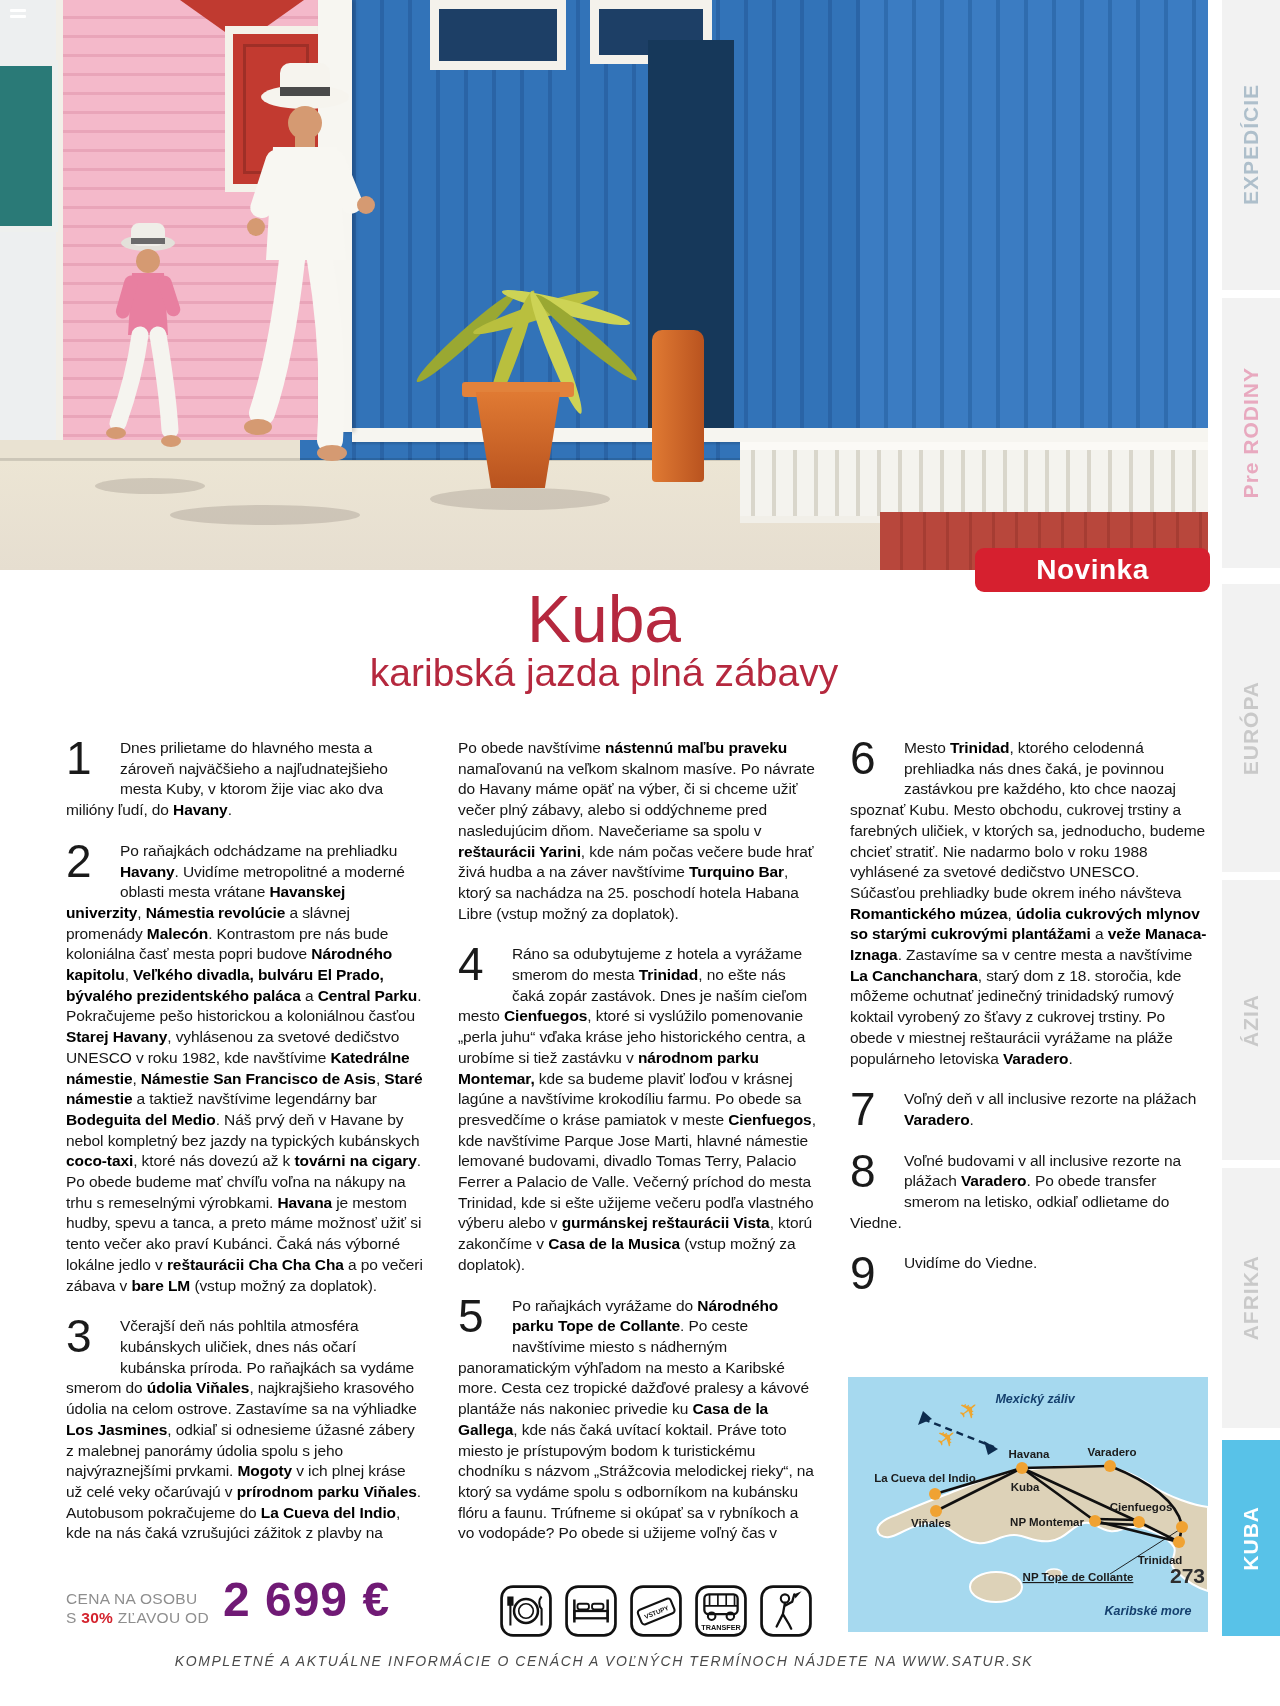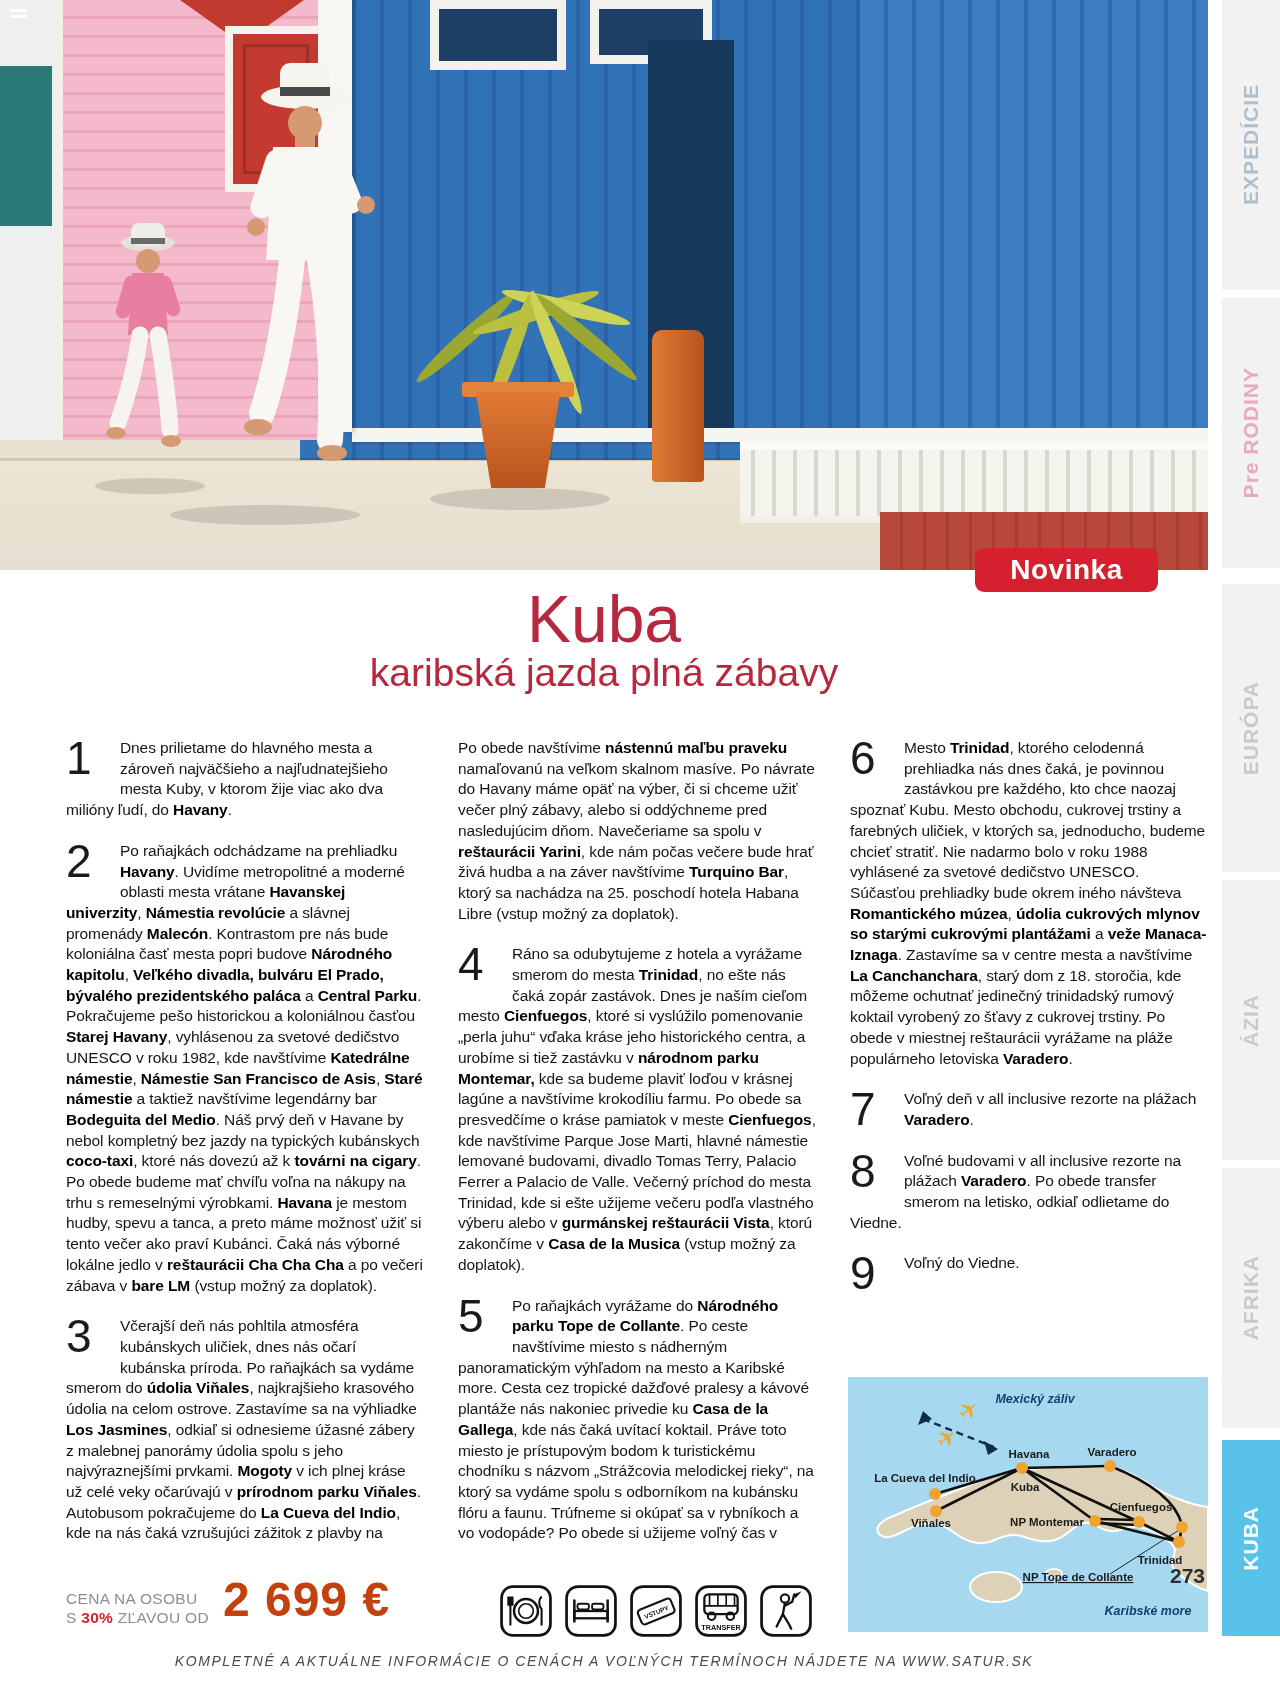--- a/index.html
+++ b/index.html
@@ -31,39 +31,39 @@
   .porch-post{position:absolute;left:318px;top:0;width:34px;height:432px;background:#f7f6f1;box-shadow:3px 0 4px rgba(0,0,0,.18);}
   .floor{position:absolute;left:0;top:460px;width:1208px;height:110px;background:linear-gradient(180deg,#ece5d4 0,#e6ded0 100%);}
   .floor-line{position:absolute;left:0;top:458px;width:1208px;height:3px;background:rgba(0,0,0,.12);}
   .shadow{position:absolute;background:rgba(60,50,45,.16);border-radius:50%;}
   .pot1{position:absolute;left:470px;top:392px;width:96px;height:96px;background:linear-gradient(180deg,#e07a33,#b9531f);
         clip-path:polygon(6% 0,94% 0,78% 100%,22% 100%);}
   .pot1-rim{position:absolute;left:462px;top:382px;width:112px;height:15px;background:#e2823b;border-radius:3px;}
   .pot2{position:absolute;left:652px;top:330px;width:52px;height:152px;background:linear-gradient(90deg,#e07a33,#b9531f);border-radius:10px 10px 4px 4px;}
   .leaf{position:absolute;width:132px;height:15px;border-radius:50%;}
   
-  #badge{position:absolute;left:975px;top:548px;width:183px;height:44px;background:#d6202f;border-radius:9px;
+  #badge{position:absolute;left:975px;top:548px;width:235px;height:44px;background:#d6202f;border-radius:9px;
      color:#fff;font-size:28px;font-weight:bold;display:flex;align-items:center;justify-content:center;letter-spacing:.5px;}
   #title-wrap{position:absolute;left:0;top:586px;width:1208px;text-align:center;color:#b5283e;}
   #page-title{font-size:66px;font-weight:300;line-height:1;margin:0;}
   #page-subtitle{font-size:39px;font-weight:300;line-height:1.1;margin:0 0 0 0;}
   
   .col{position:absolute;top:738px;width:358px;height:808px;overflow:hidden;font-size:15.5px;line-height:20.7px;letter-spacing:-.1px;}
   #col1{left:66px;} #col2{left:458px;} #col3{left:850px;height:620px;}
   .day{margin:0 0 20px 0;}
   .day b{color:#000;}
   .dnum{float:left;width:54px;font-size:46px;line-height:40px;height:42px;font-weight:400;letter-spacing:-2px;color:#1a1a1a;}
   
   #offer{position:absolute;left:66px;top:1552px;width:380px;}
   #offer .dur{font-size:27px;letter-spacing:.5px;}
   #offer .dur b{color:#3a3a3a;} #offer .dur span{color:#9d9d9d;}
   #offer .row{display:flex;align-items:flex-end;margin-top:20px;}
   #offer .lbl{font-size:15.5px;color:#8e8e8e;line-height:19px;letter-spacing:.3px;}
   #offer .lbl b{color:#d4232e;}
-  #offer .price{font-size:48px;font-weight:bold;color:#c2410c;margin-left:14px;letter-spacing:1px;}
+  #offer .price{font-size:48px;font-weight:bold;color:#701a75;margin-left:14px;letter-spacing:1px;}
   
   #services{position:absolute;left:500px;top:1585px;display:flex;gap:13px;}
   .svc{width:52px;height:52px;}
   
   #map{position:absolute;left:848px;top:1377px;width:360px;height:255px;}
   
   #footer-text{position:absolute;left:0;top:1653px;width:1208px;text-align:center;
      font-size:14px;color:#4a4a4a;letter-spacing:1.6px;font-style:italic;}
   #page-num{position:absolute;right:75px;top:1564px;font-size:21px;font-weight:bold;color:#2e2e2e;}
   
@@ -170,21 +170,21 @@
     </div>
   <div id="col2" class="col">
       <p class="day"><span>Po obede navštívime </span><b>nástennú maľbu praveku</b><span> namaľovanú na veľkom skalnom masíve. Po návrate do Havany máme opäť na výber, či si chceme užiť večer plný zábavy, alebo si oddýchneme pred nasledujúcim dňom. Navečeriame sa spolu v </span><b>reštaurácii Yarini</b><span>, kde nám počas večere bude hrať živá hudba a na záver navštívime </span><b>Turquino Bar</b><span>, ktorý sa nachádza na 25. poschodí hotela Habana Libre (vstup možný za doplatok).</span></p>
       <p class="day"><span class="dnum">4</span><span>Ráno sa odubytujeme z hotela a vyrážame smerom do mesta </span><b>Trinidad</b><span>, no ešte nás čaká zopár zastávok. Dnes je naším cieľom mesto </span><b>Cienfuegos</b><span>, ktoré si vyslúžilo pomenovanie „perla juhu“ vďaka kráse jeho historického centra, a urobíme si tiež zastávku v </span><b>národnom parku Montemar,</b><span> kde sa budeme plaviť loďou v krásnej lagúne a navštívime krokodíliu farmu. Po obede sa presvedčíme o kráse pamiatok v meste </span><b>Cienfuegos</b><span>, kde navštívime Parque Jose Marti, hlavné námestie lemované budovami, divadlo Tomas Terry, Palacio Ferrer a Palacio de Valle. Večerný príchod do mesta Trinidad, kde si ešte užijeme večeru podľa vlastného výberu alebo v </span><b>gurmánskej reštaurácii Vista</b><span>, ktorú zakončíme v </span><b>Casa de la Musica</b><span> (vstup možný za doplatok).</span></p>
       <p class="day"><span class="dnum">5</span><span>Po raňajkách vyrážame do </span><b>Národného parku Tope de Collante</b><span>. Po ceste navštívime miesto s nádherným panoramatickým výhľadom na mesto a Karibské more. Cesta cez tropické dažďové pralesy a kávové plantáže nás nakoniec privedie ku </span><b>Casa de la Gallega</b><span>, kde nás čaká uvítací koktail. Práve toto miesto je prístupovým bodom k turistickému chodníku s názvom „Strážcovia melodickej rieky“, na ktorý sa vydáme spolu s odborníkom na kubánsku flóru a faunu. Trúfneme si okúpať sa v rybníkoch a vo vodopáde? Po obede si užijeme voľný čas v </span><b>Trinidade</b><span>. Jedla a zábavy na Kube nikdy nie je dosť a tentokrát máme možnosť večerať v reštaurácii </span></p>
     </div>
   <div id="col3" class="col">
       <p class="day"><span class="dnum">6</span><span>Mesto </span><b>Trinidad</b><span>, ktorého celodenná prehliadka nás dnes čaká, je povinnou zastávkou pre každého, kto chce naozaj spoznať Kubu. Mesto obchodu, cukrovej trstiny a farebných uličiek, v ktorých sa, jednoducho, budeme chcieť stratiť. Nie nadarmo bolo v roku 1988 vyhlásené za svetové dedičstvo UNESCO. Súčasťou prehliadky bude okrem iného návšteva </span><b>Romantického múzea</b><span>, </span><b>údolia cukrových mlynov so starými cukrovými plantážami</b><span> a </span><b>veže Manaca-Iznaga</b><span>. Zastavíme sa v centre mesta a navštívime </span><b>La Canchanchara</b><span>, starý dom z 18. storočia, kde môžeme ochutnať jedinečný trinidadský rumový koktail vyrobený zo šťavy z cukrovej trstiny. Po obede v miestnej reštaurácii vyrážame na pláže populárneho letoviska </span><b>Varadero</b><span>.</span></p>
       <p class="day"><span class="dnum">7</span><span>Voľný deň v all inclusive rezorte na plážach </span><b>Varadero</b><span>.</span></p>
       <p class="day"><span class="dnum">8</span><span>Voľné budovami v all inclusive rezorte na plážach </span><b>Varadero</b><span>. Po obede transfer smerom na letisko, odkiaľ odlietame do Viedne.</span></p>
-      <p class="day"><span class="dnum">9</span><span>Voľný do Viedne.</span></p>
+      <p class="day"><span class="dnum">9</span><span>Uvidíme do Viedne.</span></p>
     </div>
 
   <div id="offer">
     <div class="row">
       <div class="lbl">
         <span>CENA NA OSOBU</span><br>
         <span>S </span><b>30%</b><span> ZĽAVOU OD</span>
       </div>
       <div class="price">2 699 €</div>
     </div>

